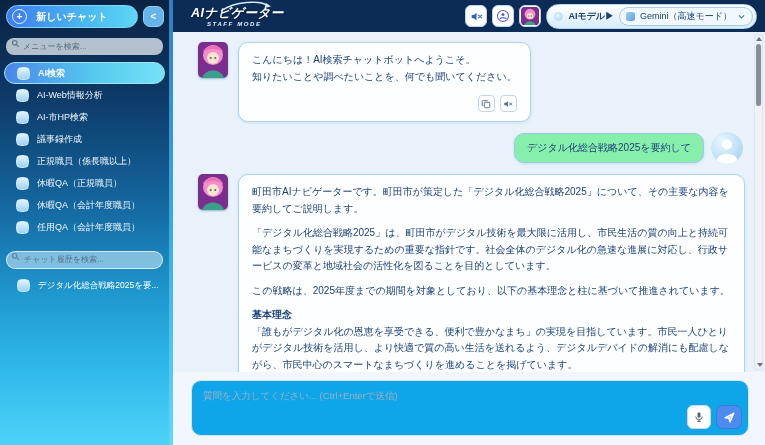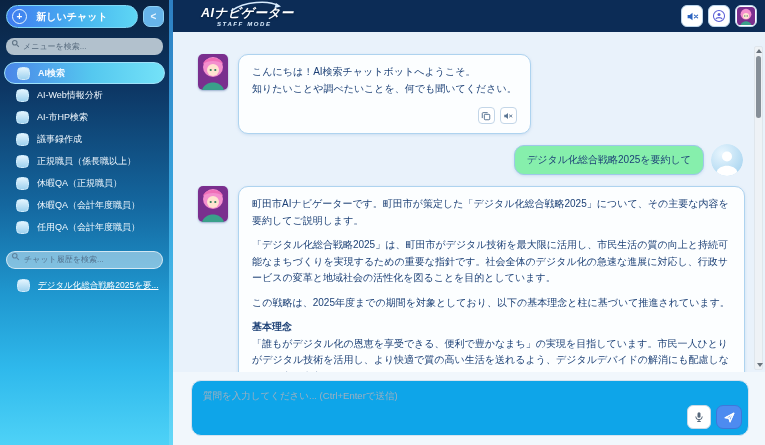--- a/index.html
+++ b/index.html
@@ -30,44 +30,44 @@
     border:1px solid #9fe2fa; font-weight:bold; }
   .mi-icon { width:13px; height:13px; border-radius:4.5px; flex:0 0 13px;
     background:linear-gradient(180deg,#e2f4fe 0%,#9fd2ef 100%); border:1px solid #cdeafb; }
   .hist-search { margin:8px 6px 6px; position:relative; }
   .hist-search input { width:100%; height:18px; border:1px solid rgba(255,255,255,.65); border-radius:9px;
     background:rgba(230,247,255,.5); font-size:8px; color:#2c516e; padding:0 6px 0 17px; outline:none; }
   .hist-search input::placeholder { color:#517априж; }
   .hist-search input::placeholder { color:#51708c; }
   .hist-search .mag { position:absolute; left:5px; top:4px; opacity:.75; }
   .hist-item { height:22px; display:flex; align-items:center; gap:8px; padding:0 6px 0 12px; margin:0 5px;
-    color:#ffffff; font-size:8.5px; cursor:pointer; white-space:nowrap; overflow:hidden;text-decoration:underline; }
+    color:#ffffff; font-size:8.5px; cursor:pointer; white-space:nowrap; overflow:hidden; }
 
   
   .main { flex:1; display:flex; flex-direction:column; min-width:0; }
-  .topbar { height:32px; flex:0 0 32px; background:#0c2c56; display:flex; align-items:center; padding:0 8px 0 28px; }
+  .topbar { height:32px; flex:0 0 32px; background:#0c2c56; display:flex; align-items:center; padding:0 8px 0 18px; }
   .logo { position:relative; color:#fff; }
   .logo-title { font-size:12.5px; font-weight:bold; font-style:italic; letter-spacing:.5px; text-shadow:0 1px 2px #041a38; }
   .logo-sub { font-size:6px; font-weight:bold; font-style:italic; letter-spacing:1.6px; color:#dceeff; margin:-1px 0 0 16px; }
   .logo-swoosh { position:absolute; top:-5px; left:26px; }
   .top-right { margin-left:auto; display:flex; align-items:center; gap:5px; }
   .icon-btn { width:22px; height:22px; border-radius:6px; background:#fff; border:1px solid #bcd6ec;
     display:flex; align-items:center; justify-content:center; cursor:pointer; }
   .avatar-btn { padding:1px; overflow:hidden; }
   .model-pill { height:25px; border-radius:13px; background:linear-gradient(180deg,#ffffff 0%,#d6ecfa 100%);
     border:1px solid #bcd9ee; display:flex; align-items:center; gap:5px; padding:0 3px 0 7px; }
   .model-dot { width:9px; height:9px; border-radius:50%; background:radial-gradient(circle at 35% 35%,#eaf8ff,#9ed3f2); border:1px solid #bfe2f6; }
   .model-label { font-size:9px; font-weight:bold; color:#17406f; }
   .model-select { height:19px; border-radius:10px; background:#f2f9fe; border:1px solid #aacbe6;
     display:flex; align-items:center; gap:5px; padding:0 6px; cursor:pointer; }
   .gem-icon { width:9px; height:9px; border-radius:2.5px; background:linear-gradient(135deg,#9fd0f2,#5f9fe0); }
   .model-value { font-size:9px; color:#17406f; }
 
   
-  .chat-wrap { flex:1; position:relative; overflow:hidden; background:#e9f2fb;margin-top:12px; }
+  .chat-wrap { flex:1; position:relative; overflow:hidden; background:#e9f2fb; }
   .messages { position:absolute; top:0; left:0; right:16px; bottom:0; padding:10px 4px 0 25px; }
   .row { display:flex; gap:10px; align-items:flex-start; }
   .row.user { justify-content:flex-end; align-items:center; gap:7px; margin:10px 2px 10px 0; }
   .ai-avatar { width:30px; height:36px; border-radius:5px; overflow:hidden; flex:0 0 30px; box-shadow:0 1px 2px rgba(40,80,140,.4); }
   .bubble { background:#fcfeff; border:1.5px solid #aed3ef; border-radius:10px; padding:9px 13px 5px;
     color:#1c4076; font-size:10px; line-height:1.65; box-shadow:0 1px 3px rgba(110,160,210,.25); }
   .bubble p { margin-bottom:8px; }
   .bubble .hd { font-weight:bold; margin-bottom:0; }
   .b1 { max-width:352px; }
   .b2 { flex:1; margin-bottom:-40px; }
@@ -201,20 +201,31 @@
         </div>
         <div class="icon-btn avatar-btn">
           <svg width="20" height="20" viewBox="0 0 20 20">
             <rect width="20" height="20" rx="4" fill="#7a2f8e"></rect>
             <circle cx="10" cy="8" r="6" fill="#f48fce"></circle>
             <circle cx="10" cy="10" r="3.4" fill="#ffe3d0"></circle>
             <circle cx="8.7" cy="10" r="0.7" fill="#2e7d5b"></circle>
             <circle cx="11.3" cy="10" r="0.7" fill="#2e7d5b"></circle>
             <path d="M4 20 C6 14.5, 14 14.5, 16 20 Z" fill="#3aa08a"></path>
           </svg>
+        </div>
+        <div class="model-pill">
+          <span class="model-dot"></span>
+          <span class="model-label">AIモデル▶</span>
+          <div class="model-select">
+            <span class="gem-icon"></span>
+            <span class="model-value">Gemini（高速モード）</span>
+            <svg width="9" height="9" viewBox="0 0 24 24" fill="none" stroke="#4a7ab5" stroke-width="3">
+                <path d="M5 9l7 7 7-7"></path>
+              </svg>
+          </div>
         </div>
       </div>
     </div>
 
     <div class="chat-wrap">
       <div class="messages">
 
         <div class="row">
           <div class="ai-avatar">
             <svg width="30" height="36" viewBox="0 0 30 36">

